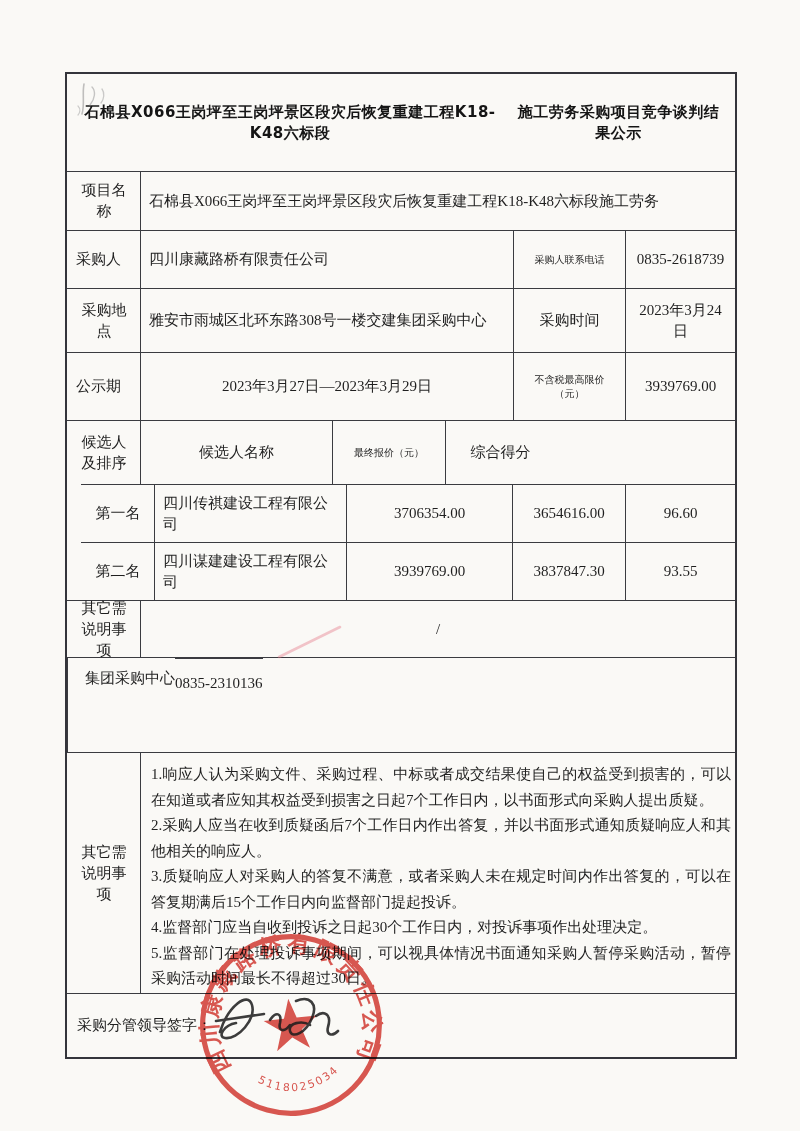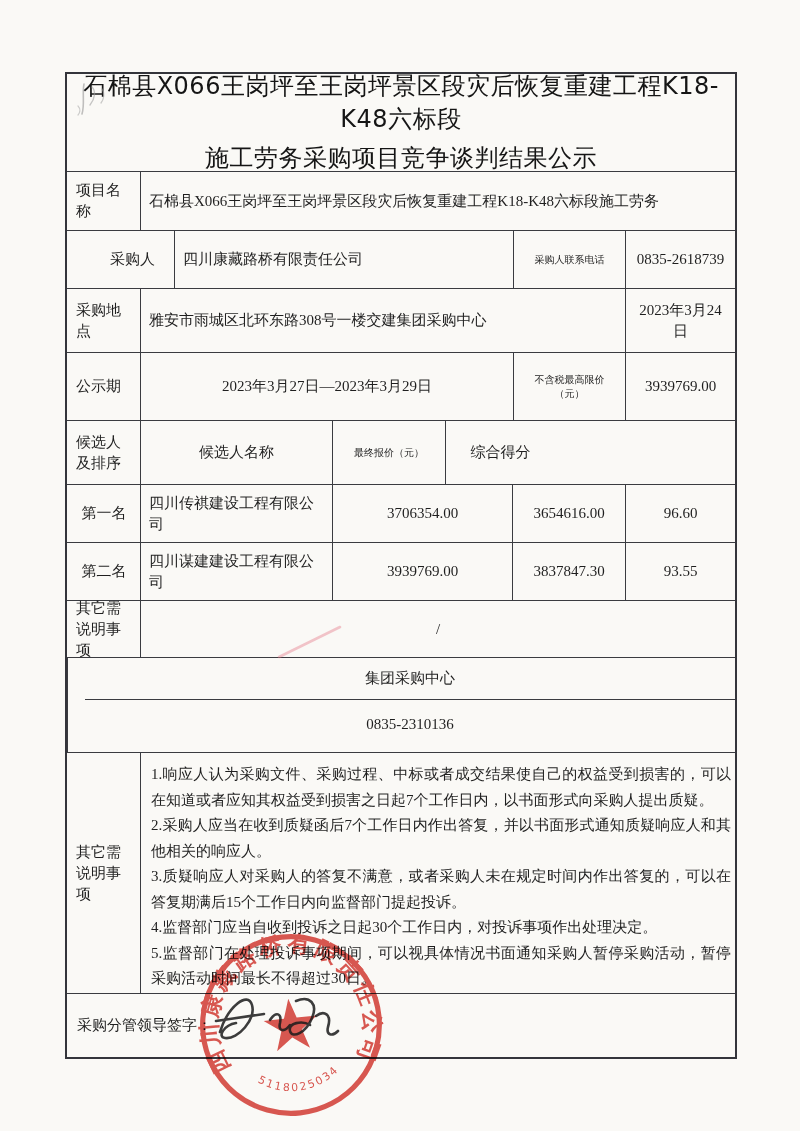--- a/index.html
+++ b/index.html
@@ -13,49 +13,49 @@
     box-sizing:border-box;border:2px solid #34353b;background:transparent;
   }
   .trow{display:flex;border-top:1.5px solid #3a3b40;}
   .trow:first-child{border-top:none;}
   .td{
     box-sizing:border-box;border-left:1.5px solid #3a3b40;
     display:flex;align-items:center;font-size:15px;line-height:1.4;
     padding:3px 8px;min-width:0;
   }
   .td:first-child{border-left:none;}
-  .lab{width:73px;flex:none;padding-left:9px;}
+  .lab{width:73px;flex:none;padding-left:9px;text-align:center;}
   .grow{flex:1;}
   .w-sub{width:112px;flex:none;}
   .w-last{width:110px;flex:none;}
   .w-name{width:192px;flex:none;}
   .w-final{width:113px;flex:none;}
   .ctr{justify-content:center;text-align:center;}
   .sm{font-size:10px;}
   
   .h-title{height:97px;}
   .h-project{height:58px;}
-  .h-purchaser{height:57px;padding-left:34px;}
+  .h-purchaser{height:57px;}
   .h-location{height:63px;}
   .h-publicity{height:67px;}
   .h-chead{height:63px;}
-  .h-cand{height:57px;}
+  .h-cand{height:57px;margin-left:14px;}
   .h-other{height:56px;}
   .h-super{height:94px;}
   .h-objection{height:240px;}
   .h-sign{height:63px;}
   
   .title-row{
-    flex-direction:column;justify-content:center;align-items:center;
+    justify-content:center;align-items:center;
     font-family:"DejaVu Sans","Liberation Sans",sans-serif;
-    font-weight:400;font-size:24px;letter-spacing:.5px;gap:5px;
+    font-weight:700;font-size:15px;letter-spacing:.5px;gap:5px;
     border-left:none;text-align:center;color:#151515;
   }
   
-  .sup-right{flex:1;display:flex;flex-direction:column;border-left:1.5px solid #3a3b40;box-sizing:border-box;min-width:0;padding-left:17px;}
+  .sup-right{flex:1;display:flex;border-left:1.5px solid #3a3b40;box-sizing:border-box;min-width:0;padding-left:17px;}
   .sup-cell{flex:none;display:flex;align-items:center;justify-content:center;font-size:15px;box-sizing:border-box;}
   .sup-top{height:41px;}
   .sup-bot{height:50px;border-top:1.5px solid #3a3b40;}
   
   .obj-body{display:block;padding:9px 4px 6px 10px;font-size:15px;line-height:1.7;text-align:justify;}
   .obj-label{align-items:center;}
   
   .sign-cell{border-left:none;padding-left:10px;}
   
   .stamp{
@@ -100,20 +100,21 @@
     <div class="trow h-purchaser">
       <div class="td lab">采购人</div>
       <div class="td grow">四川康藏路桥有限责任公司</div>
       <div class="td w-sub ctr sm">采购人联系电话</div>
       <div class="td w-last ctr">0835-2618739</div>
     </div>
 
     <div class="trow h-location">
       <div class="td lab">采购地点</div>
       <div class="td grow">雅安市雨城区北环东路308号一楼交建集团采购中心</div>
+      <div class="td w-sub ctr">采购时间</div>
       <div class="td w-last ctr">2023年3月24日</div>
     </div>
 
     <div class="trow h-publicity">
       <div class="td lab">公示期</div>
       <div class="td grow ctr">2023年3月27日—2023年3月29日</div>
       <div class="td w-sub ctr sm">不含税最高限价（元）</div>
       <div class="td w-last ctr">3939769.00</div>
     </div>
 

